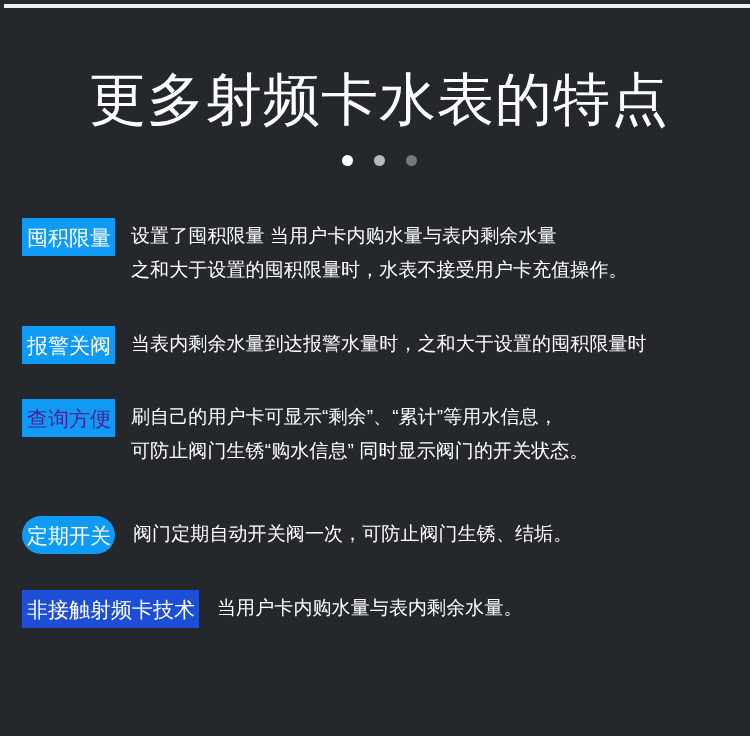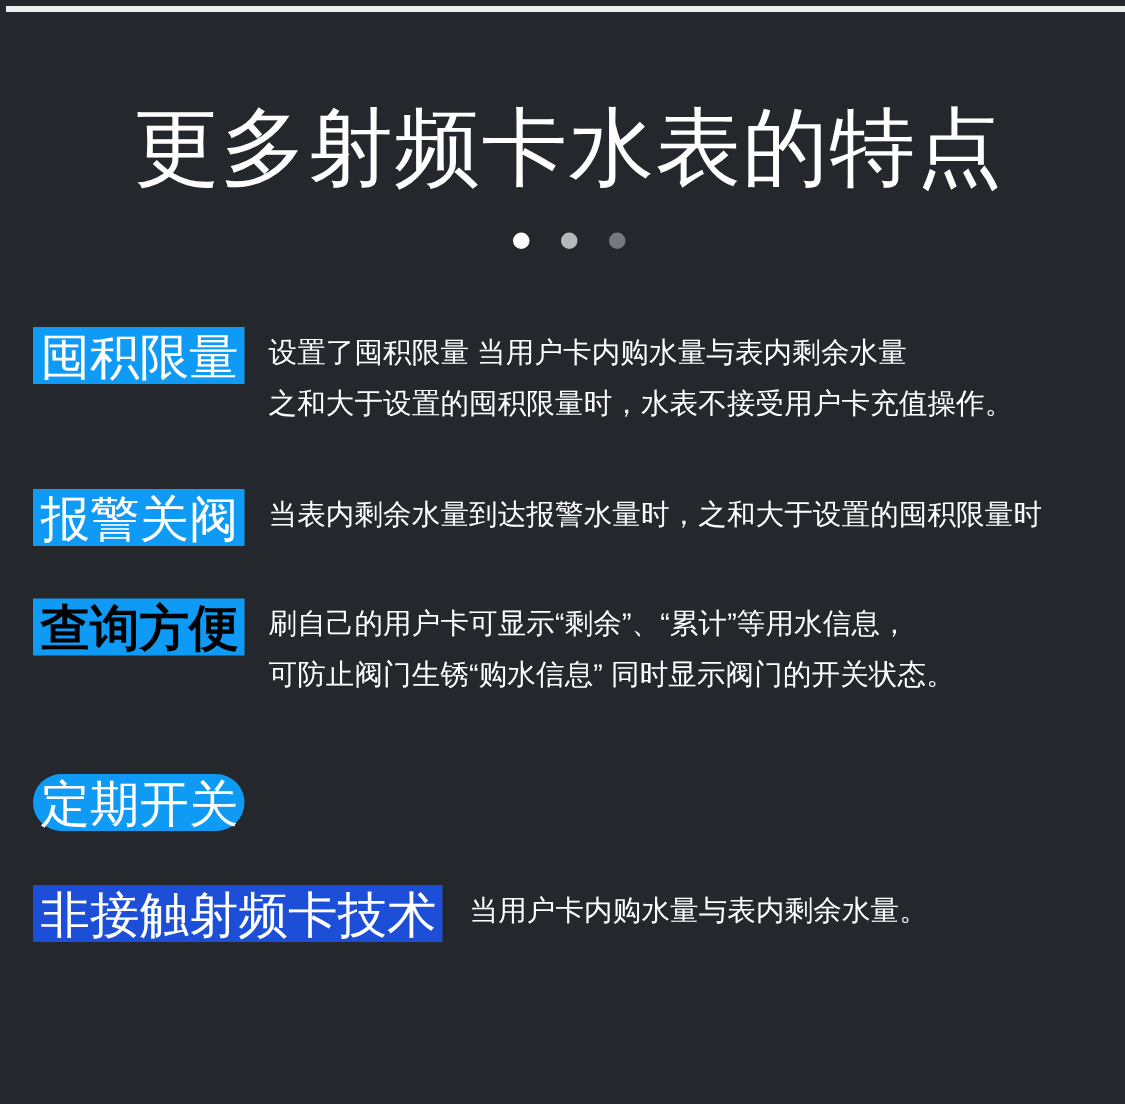--- a/index.html
+++ b/index.html
@@ -72,21 +72,21 @@
   }
 
   .feature-row.single {
     align-items: center;
   }
 
   .badge {
     flex: 0 0 auto;
     background: #0f9bf5;
     color: #ffffff;
-    font-size: 33px;
+    font-size: 21px;
     line-height: 37px;
     height: 38px;
     padding: 0 4px 0 5px;
     white-space: nowrap;
     letter-spacing: 0px;
     display: flex;
     align-items: center;
     justify-content: center;
   }
 
@@ -162,29 +162,32 @@
     </div>
 
     <div class="feature-row row-1">
       <div class="badge" style="background: rgb(15, 155, 245); color: rgb(255, 255, 255);">报警关阀</div>
       <div class="desc">
         <span class="desc-line">当表内剩余水量到达报警水量时，之和大于设置的囤积限量时</span>
       </div>
     </div>
 
     <div class="feature-row row-2">
-      <div class="badge" style="background: rgb(15, 155, 245); color: #000000; font-weight: bold;">查询方便</div>
+      <div class="badge" style="background: rgb(15, 155, 245); color: #4c1d95;">查询方便</div>
       <div class="desc">
         <span class="desc-line">刷自己的用户卡可显示“剩余”、“累计”等用水信息，</span>
         <span class="desc-line">可防止阀门生锈“购水信息” 同时显示阀门的开关状态。</span>
       </div>
     </div>
 
     <div class="feature-row single row-3">
       <div class="badge" style="background: rgb(15, 155, 245); color: rgb(255, 255, 255); border-radius: 19px;">定期开关</div>
+      <div class="desc">
+        <span class="desc-line">阀门定期自动开关阀一次，可防止阀门生锈、结垢。</span>
+      </div>
     </div>
 
     <div class="feature-row single row-4">
       <div class="badge" style="background: #1d4ed8; color: rgb(255, 255, 255);">非接触射频卡技术</div>
       <div class="desc">
         <span class="desc-line">当用户卡内购水量与表内剩余水量。</span>
       </div>
     </div>
 
   </div>

